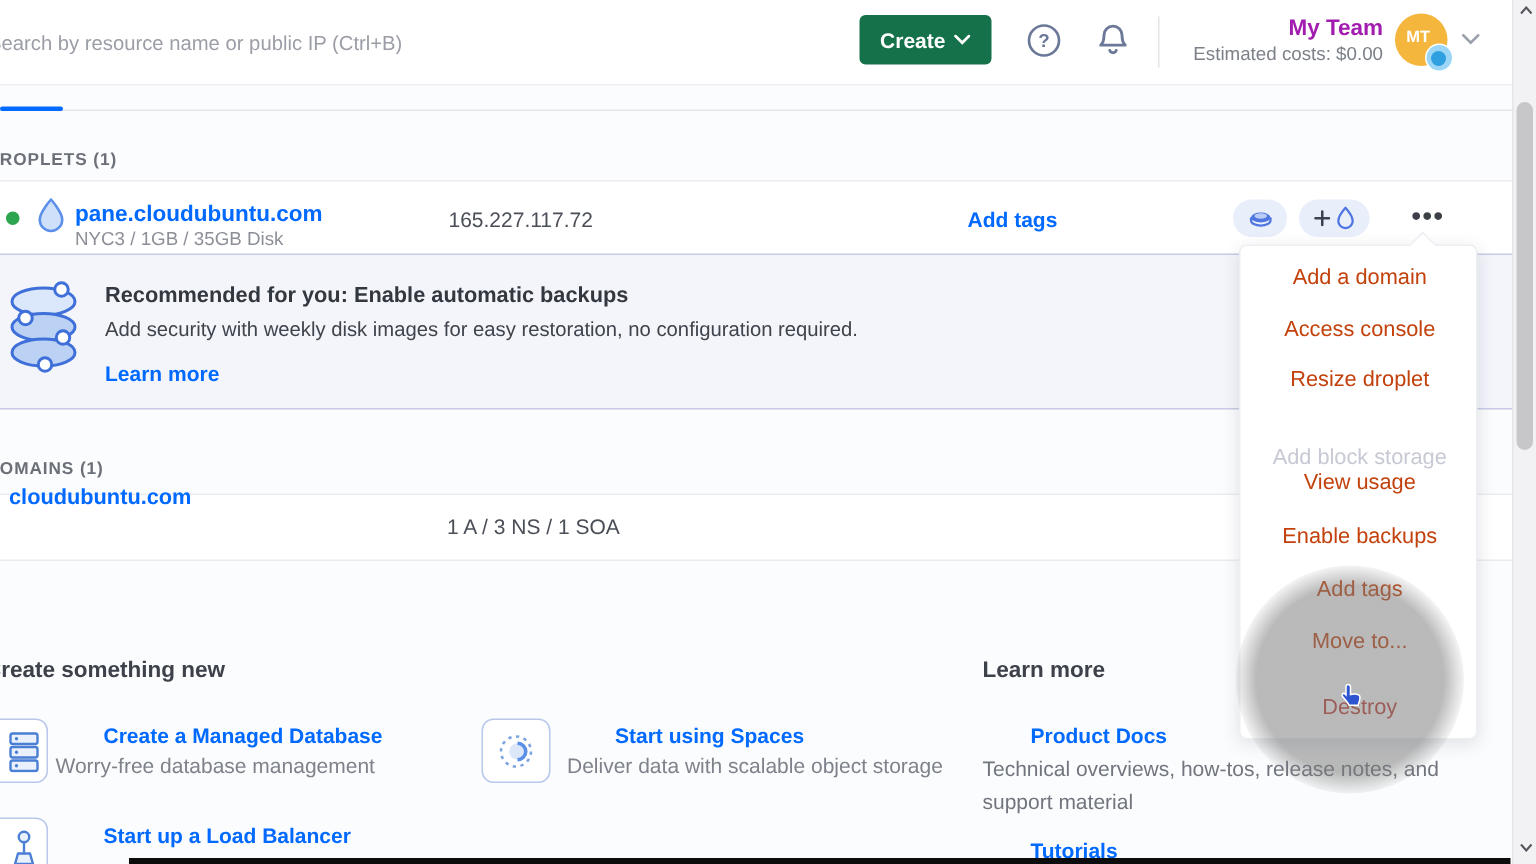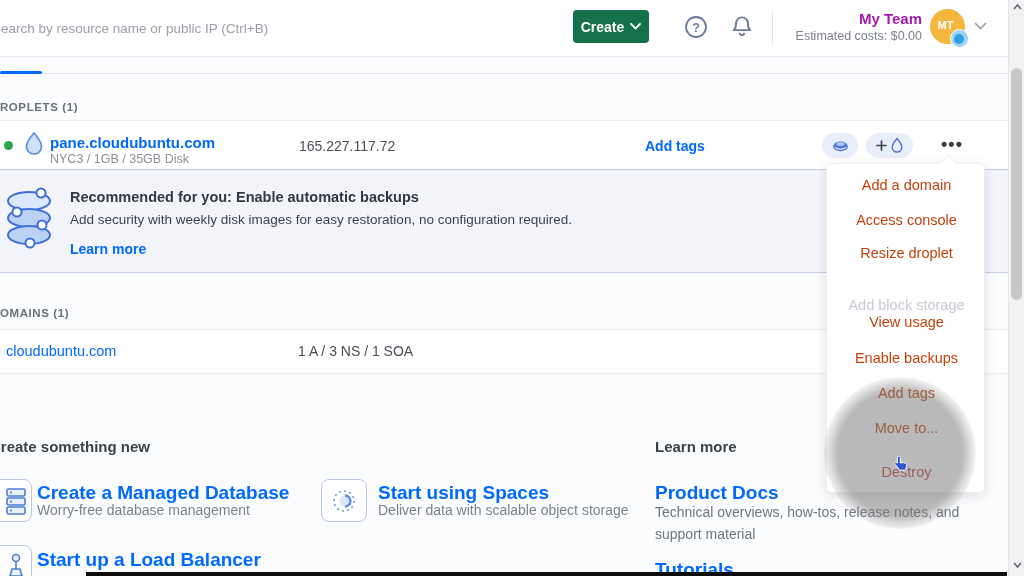--- a/index.html
+++ b/index.html
@@ -11,21 +11,21 @@
   }
   .abs { position:absolute; }
 
   
   .topbar { position:absolute; top:0; left:0; width:1024px; height:57px;
             background:#fff; border-bottom:1px solid #ebedf0; }
   .search-input { position:absolute; left:-8px; top:14px; width:520px; height:28px;
             border:none; outline:none; background:transparent; font-size:13.5px;
             font-family:"Liberation Sans",sans-serif; color:#5a5e66; }
   .search-input::placeholder { color:#9b9ea6; opacity:1; }
-  .create-btn { position:absolute; left:573px; top:10px; width:76px; height:33px;
+  .create-btn { position:absolute; left:573px; top:10px; width:88px; height:33px;
             background:var(--create_green,#15714a); color:#fff; border:none; border-radius:4px;
             font-family:"Liberation Sans",sans-serif; font-size:14px; font-weight:bold;
             display:flex; align-items:center; justify-content:center; gap:6px; cursor:pointer; }
   .icon-btn { position:absolute; top:14px; width:26px; height:26px; display:flex;
             align-items:center; justify-content:center; background:transparent; border:none; cursor:pointer; }
   .vdivider { position:absolute; left:772px; top:11px; width:1px; height:34px; background:#e3e5e9; }
   .team-block { position:absolute; left:740px; top:10px; width:182px; text-align:right; cursor:pointer; }
   .team-name { font-size:15px; font-weight:bold; color:#a21caf; line-height:18px; }
   .team-costs { font-size:12.5px; color:#7c8088; line-height:17px; }
   .avatar { position:absolute; left:930px; top:9px; width:35px; height:35px; border-radius:50%;
@@ -57,36 +57,36 @@
   .droplet-specs { position:absolute; left:50px; top:152px; font-size:12.5px; color:#8c8f97; }
   .droplet-ip { position:absolute; left:299px; top:138px; font-size:14px; color:#4a4e57; }
   .link { color:var(--accent_blue,#0069ff); text-decoration:none; cursor:pointer; }
   .add-tags { position:absolute; left:645px; top:138px; font-size:14px; font-weight:bold; }
   .pill { position:absolute; top:133px; height:25px; border-radius:13px; background:#e9eefb;
           border:none; display:flex; align-items:center; justify-content:center; gap:3px; cursor:pointer; }
   .pill-snapshot { left:822px; width:36px; }
   .pill-addvol { left:866px; width:47px; }
   .ellipsis-btn { position:absolute; left:936px; top:131px; width:32px; height:26px; background:transparent;
           border:none; font-size:18px; font-weight:bold; letter-spacing:1px; color:#3c3f46; cursor:pointer; }
-  .domain-name { position:absolute; left:6px; top:343px; font-size:14.5px; font-weight:normal; }
+  .domain-name { position:absolute; left:6px; top:324px; font-size:14.5px; font-weight:bold; }
   .domain-records { position:absolute; left:298px; top:343px; font-size:14px; color:#4a4e57; }
 
   
   .banner { position:absolute; left:0; top:169px; width:1024px; height:104px;
             background:#f4f5fb; border-top:1px solid #c9cce4; border-bottom:1px solid #c9cce4; }
   .banner-icon { position:absolute; left:4px; top:15px; }
   .banner-title { position:absolute; left:70px; top:19px; font-size:14.5px; font-weight:bold; color:#33373f; }
   .banner-body { position:absolute; left:70px; top:42px; font-size:13.5px; color:#3f434c; }
   .banner-link { position:absolute; left:70px; top:71px; font-size:14px; font-weight:bold; }
 
   
   .col-heading { position:absolute; font-size:15px; font-weight:bold; color:#3d414a; }
   .card-iconbox { position:absolute; width:46px; height:43px; background:#fff;
             border:1px solid #b8c7ea; border-radius:8px; display:flex; align-items:center; justify-content:center; }
-  .card-title { position:absolute; font-size:19px; font-weight:bold; }
+  .card-title { position:absolute; font-size:14px; font-weight:bold;margin-left:32px; }
   .card-desc { position:absolute; font-size:14px; color:#7e828b; }
 
   
   .menu { position:absolute; left:826px; top:163px; width:159px; height:330px; background:#fff;
           border:1px solid #eceef2; border-radius:5px; box-shadow:0 3px 12px rgba(30,40,70,.13); z-index:5; }
   .menu-caret { position:absolute; left:942px; top:157px; width:13px; height:13px; background:#fff;
           transform:rotate(45deg); border-left:1px solid #eceef2; border-top:1px solid #eceef2; z-index:6; }
   .menu-item { position:absolute; left:0; width:159px; height:26px; line-height:26px; text-align:center;
           font-size:14.5px; color:#c2410c; cursor:pointer; }
   .menu-item.disabled { color:#c7cad4; cursor:default; }

